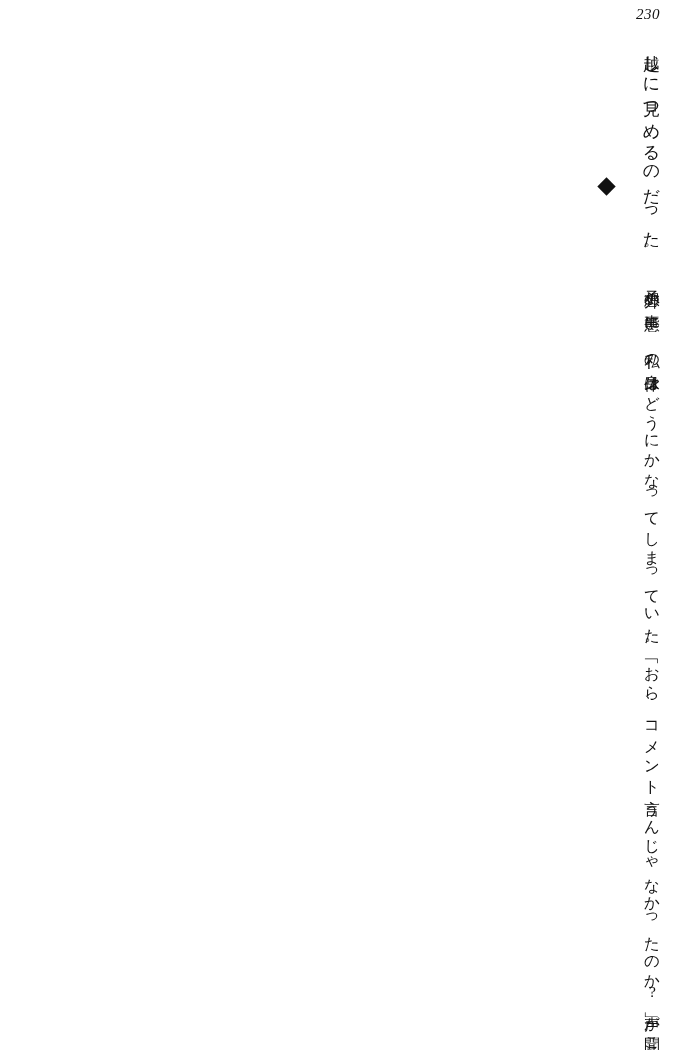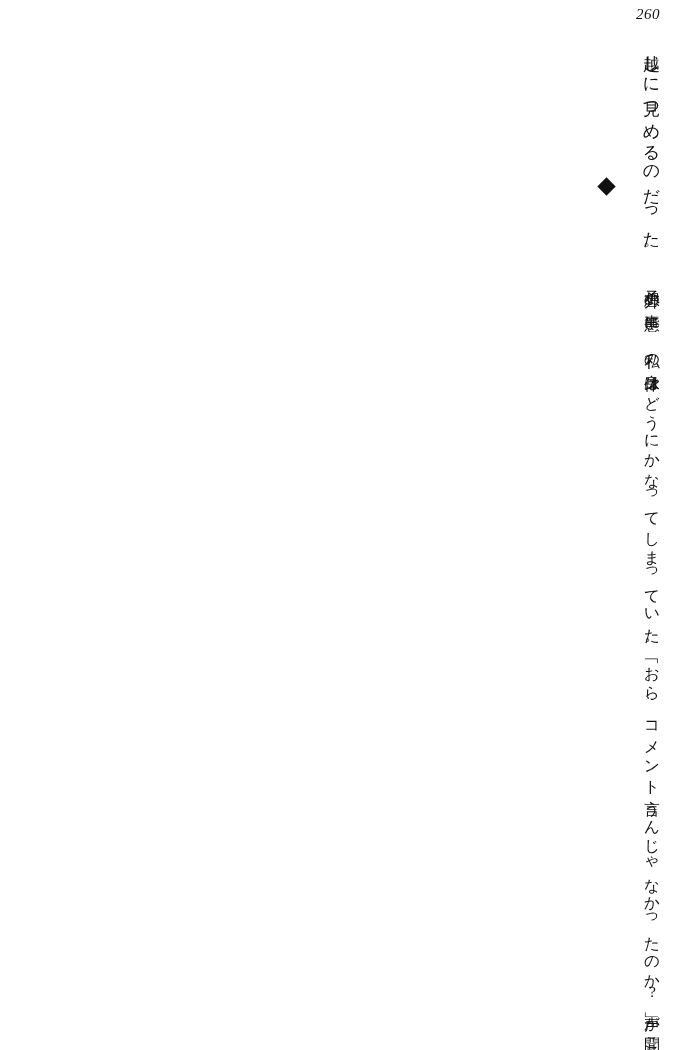--- a/index.html
+++ b/index.html
@@ -87,21 +87,21 @@
     height: 13px;
     background: #111;
     transform: rotate(45deg);
   }
 </style>
 </head>
 <body>
 
 <div id="page">
 
-  <div id="page-number">260</div>
+  <div id="page-number">230</div>
 
   <div id="diamond">
       <i></i>
     </div>
 
   <div id="text-block">
     <div class="col lead">越しに見つめるのだった。</div>
     <div class="col ind1">予想外の事態に、私の身体はどうにかなってしまっていた。</div>
     <div class="col">「おら、コメント言うんじゃなかったのか?」</div>
     <div class="col">声が聞こえる。数時間前には、考えもしなかった台詞だ。</div>

